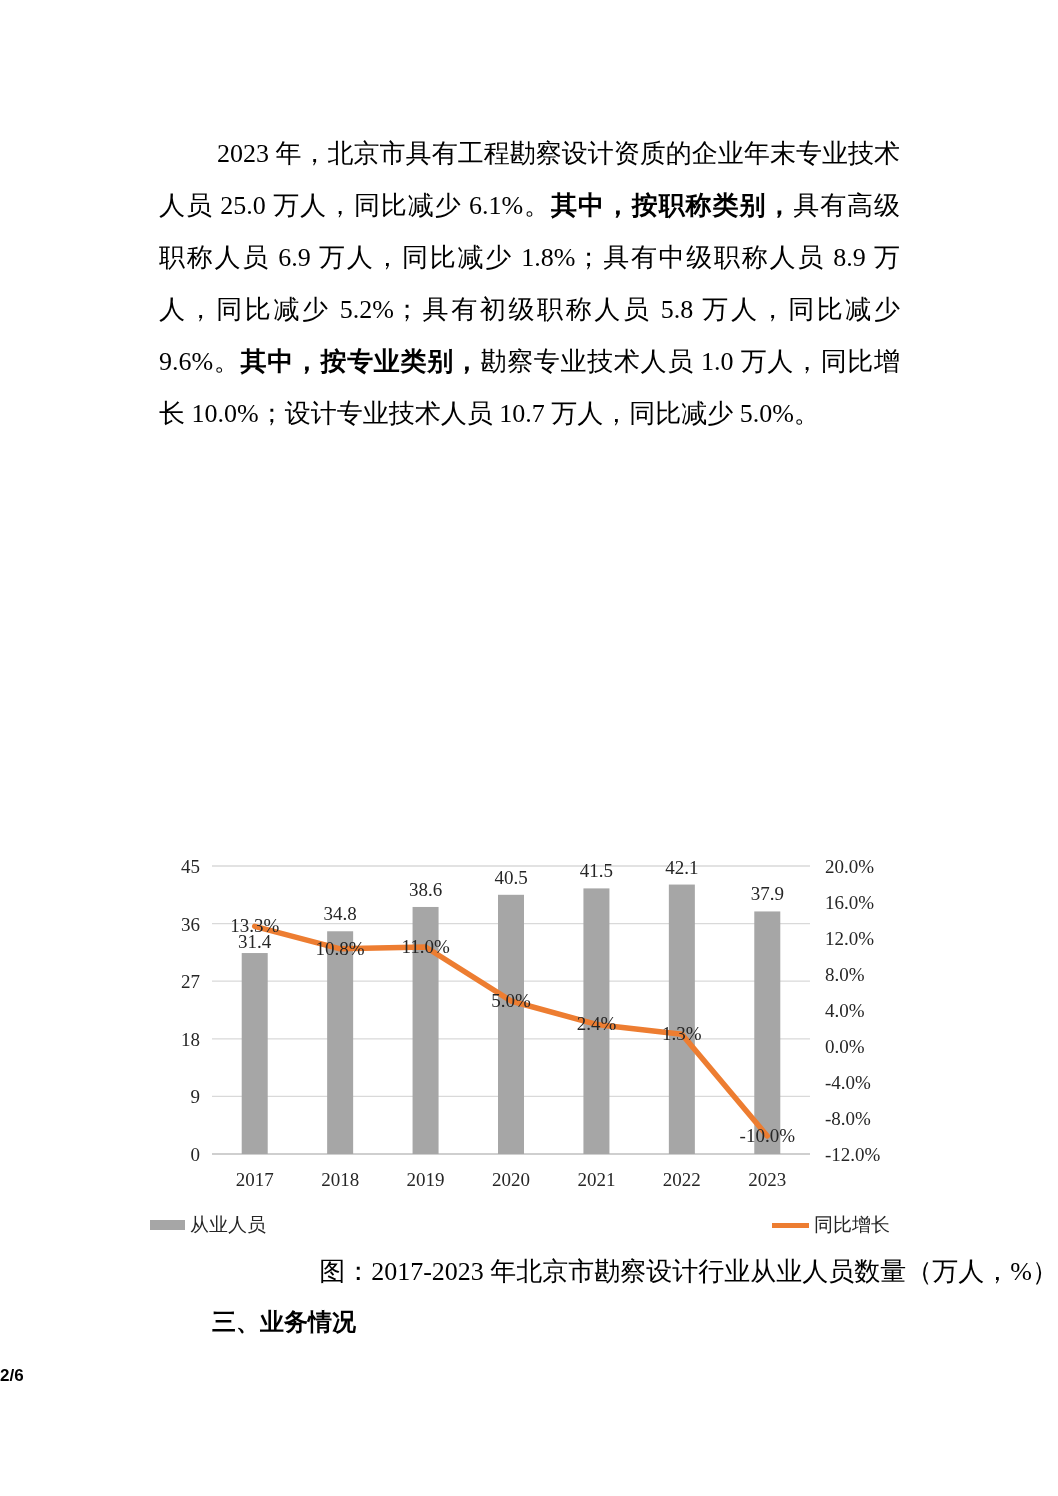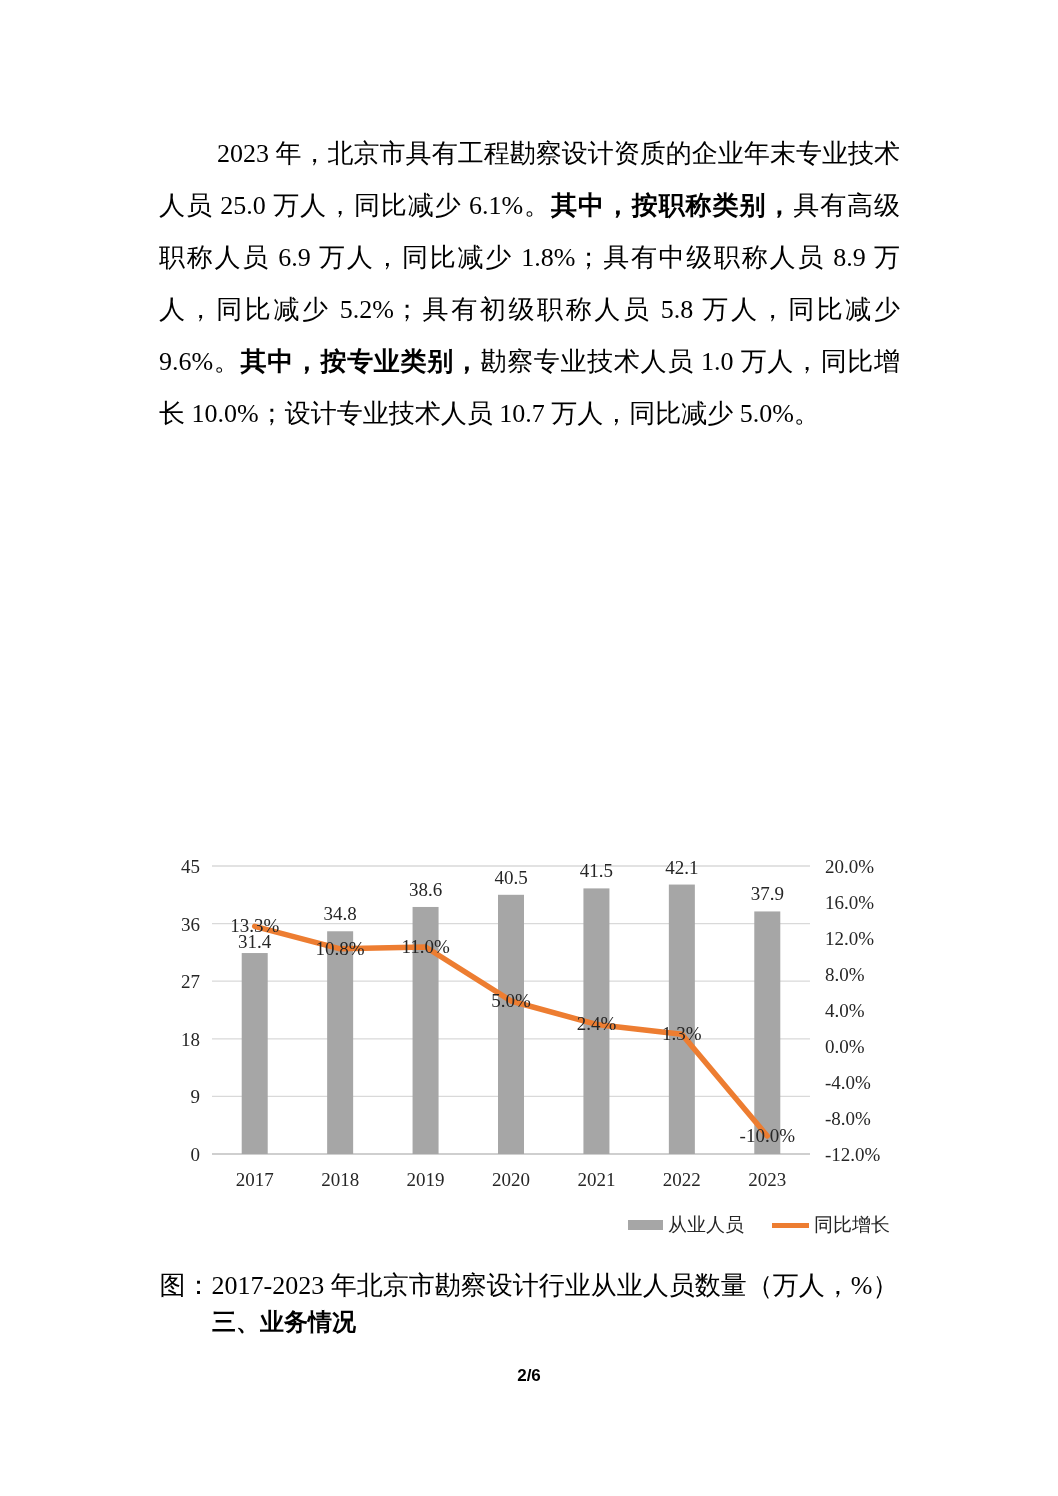--- a/index.html
+++ b/index.html
@@ -11,37 +11,37 @@
     position:absolute;left:159px;top:128px;width:741px;
     font-size:26px;line-height:52px;text-align:justify;color:#000;
   }
   .body-text p{margin:0;text-indent:58px;}
   .body-text b{font-weight:bold;}
   .chart-block{position:absolute;left:0;top:848px;width:1058px;height:460px;}
   #chart-svg{position:absolute;left:150px;top:0;}
   #chart-svg text{font-family:"Liberation Serif","DejaVu Serif",serif;font-size:19px;fill:#262626;}
   .legend{
     position:absolute;left:150px;top:364px;width:740px;
-    display:flex;justify-content:flex-end;align-items:center;gap:28px;
+    display:flex;justify-content:space-between;align-items:center;gap:28px;
     font-size:19px;color:#262626;
   }
   .legend-item{display:flex;align-items:center;gap:5px;}
   .legend-swatch-bar{display:inline-block;width:35px;height:10px;}
   .legend-swatch-line{display:inline-block;width:37px;height:5px;}
   .caption{
-    position:absolute;left:0;top:420px;width:1058px;text-align:center;
+    position:absolute;left:0;top:406px;width:1058px;text-align:right;
     font-size:26px;color:#000;
   }
   .section-heading{
     position:absolute;left:212px;top:1303px;margin:0;
     font-size:24px;line-height:38px;font-weight:bold;color:#000;
     font-family:"Liberation Sans","DejaVu Sans",sans-serif;
   }
   .page-number{
-    position:absolute;left:0;top:1366px;width:1058px;text-align:center;
+    position:absolute;left:0;top:1366px;width:1058px;text-align:left;
     font-size:17px;font-weight:bold;color:#000;
     font-family:"Liberation Sans","DejaVu Sans",sans-serif;
   }
 </style>
 </head>
 <body>
 
 <div class="page">
 
   <div class="body-text">

